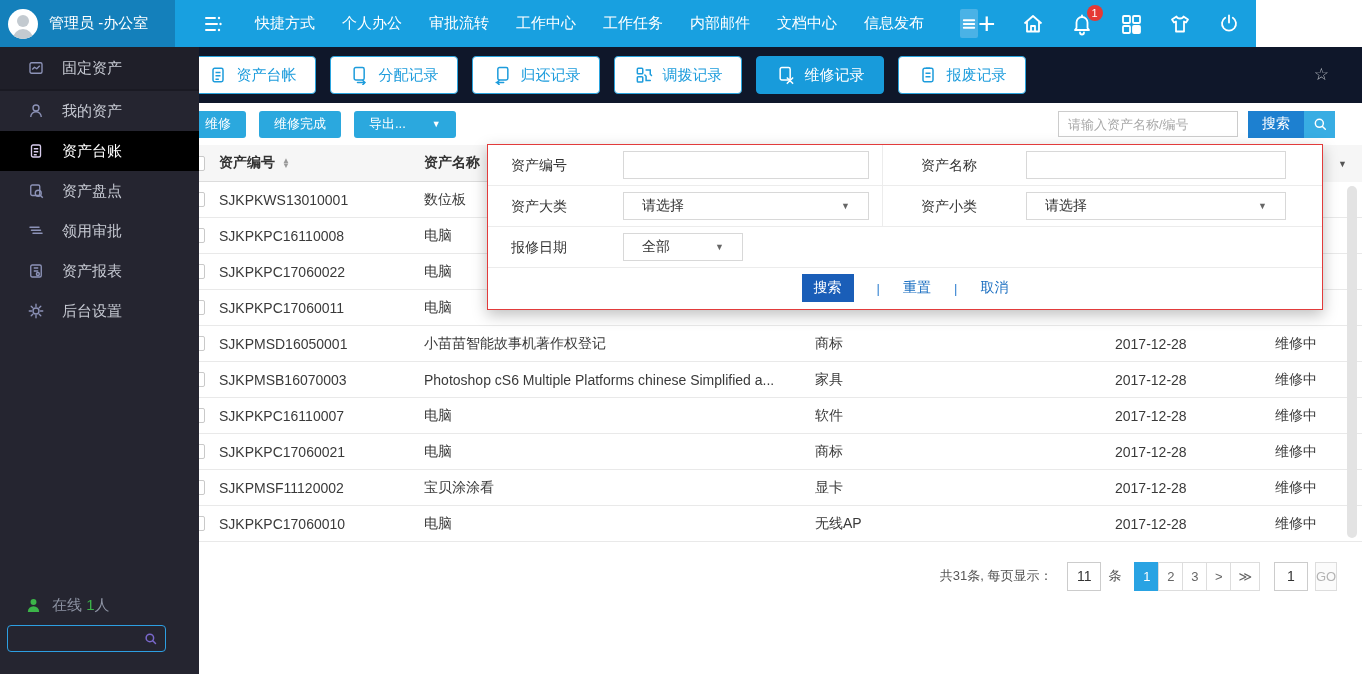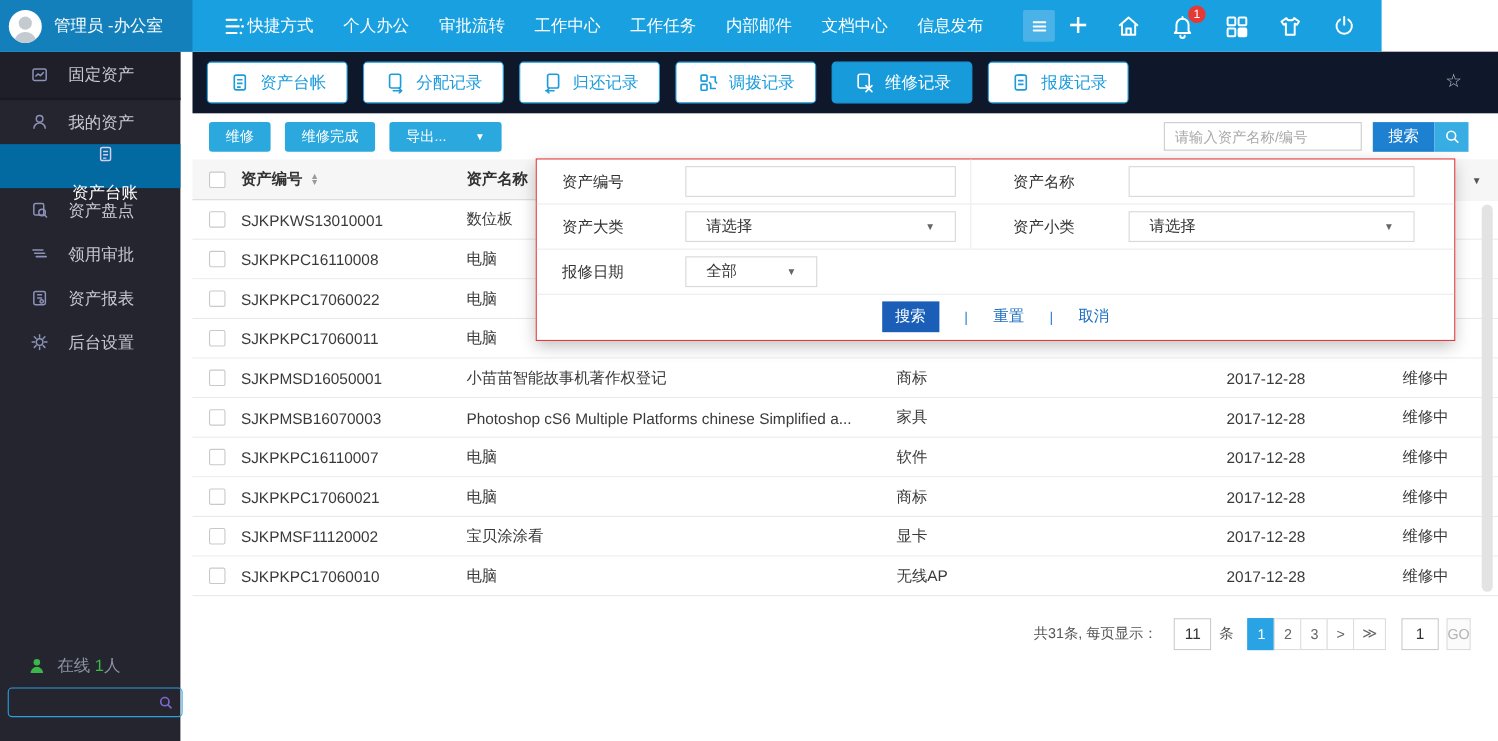--- a/index.html
+++ b/index.html
@@ -14,41 +14,41 @@
   .topbar-left{ flex:0 0 175px; height:47px; background:#1480bb; display:flex;
     align-items:center; gap:11px; padding-left:8px;}
   .avatar{ width:30px; height:30px; border-radius:50%; background:#fff;
     position:relative; overflow:hidden; cursor:pointer;}
   .avatar .head{ position:absolute; top:6px; left:9px; width:12px; height:12px;
     border-radius:50%; background:#c3cad0;}
   .avatar .torso{ position:absolute; top:20px; left:5px; width:20px; height:12px;
     border-radius:10px 10px 0 0; background:#c3cad0;}
   .user-name{ color:#fff; font-size:15px; white-space:nowrap;}
   .menu-collapse{ margin-left:26px; color:#fff; cursor:pointer;}
-  #nav-items{ display:flex; align-items:center; gap:27px; }
+  #nav-items{ display:flex; align-items:center; gap:27px; margin-left:30px;}
   .nav-item{ color:#fff; font-size:15px; cursor:pointer; white-space:nowrap;}
   .hamburger-box{ width:29px; height:29px; background:#4ab2e6; border-radius:2px;
     display:flex; align-items:center; justify-content:center; margin-left:36px;
     color:#fff; cursor:pointer;}
   .topbar-icons{ margin-left:auto; display:flex; align-items:center; gap:25px;
     padding-right:22px; color:#fff;}
   .tb-icon{ cursor:pointer; position:relative; color:#fff;}
   .plus-glyph{ font-size:30px; font-weight:100; line-height:24px;}
   .badge{ position:absolute; top:-7px; right:-9px; min-width:16px; height:16px;
     border-radius:8px; background:#e53935; color:#fff; font-size:11px;
     display:flex; align-items:center; justify-content:center; padding:0 3px;}
 
   
-  .sidebar{ position:absolute; left:0; top:47px; width:164px; height:627px;
+  .sidebar{ position:absolute; left:0; top:47px; width:199px; height:627px;
     background:#252530; z-index:40;}
   .side-item{ height:40px; display:flex; align-items:center; gap:17px;
     padding-left:27px; color:#c6c9d2; font-size:15px; cursor:pointer;}
   .side-item .icon{ color:#8d93b8; }
   .side-item.first{ height:44px; background:#1f1f29; border-bottom:2px solid #1a1a23;}
-  .side-item.active{ background:#0369a1; color:#fff;flex-direction:column;}
+  .side-item.active{ background:#000000; color:#fff;}
   .side-item.active .icon{ color:#d9cdee;}
   .online{ position:absolute; left:25px; top:549px; display:flex;
     align-items:center; gap:10px; font-size:15px; color:#8d93a3;}
   .online .icon{ color:#3cb549;}
   .online b{ color:#3cb549; font-weight:normal;}
   .side-search{ position:absolute; left:7px; top:578px; width:159px; height:27px;
     border:1px solid #2d9fe2; border-radius:4px; display:flex; align-items:center;
     background:transparent; padding:0 7px;}
   .side-search input{ flex:1; background:transparent; border:none; outline:none;
     color:#ccc; font-size:13px; min-width:0;}

